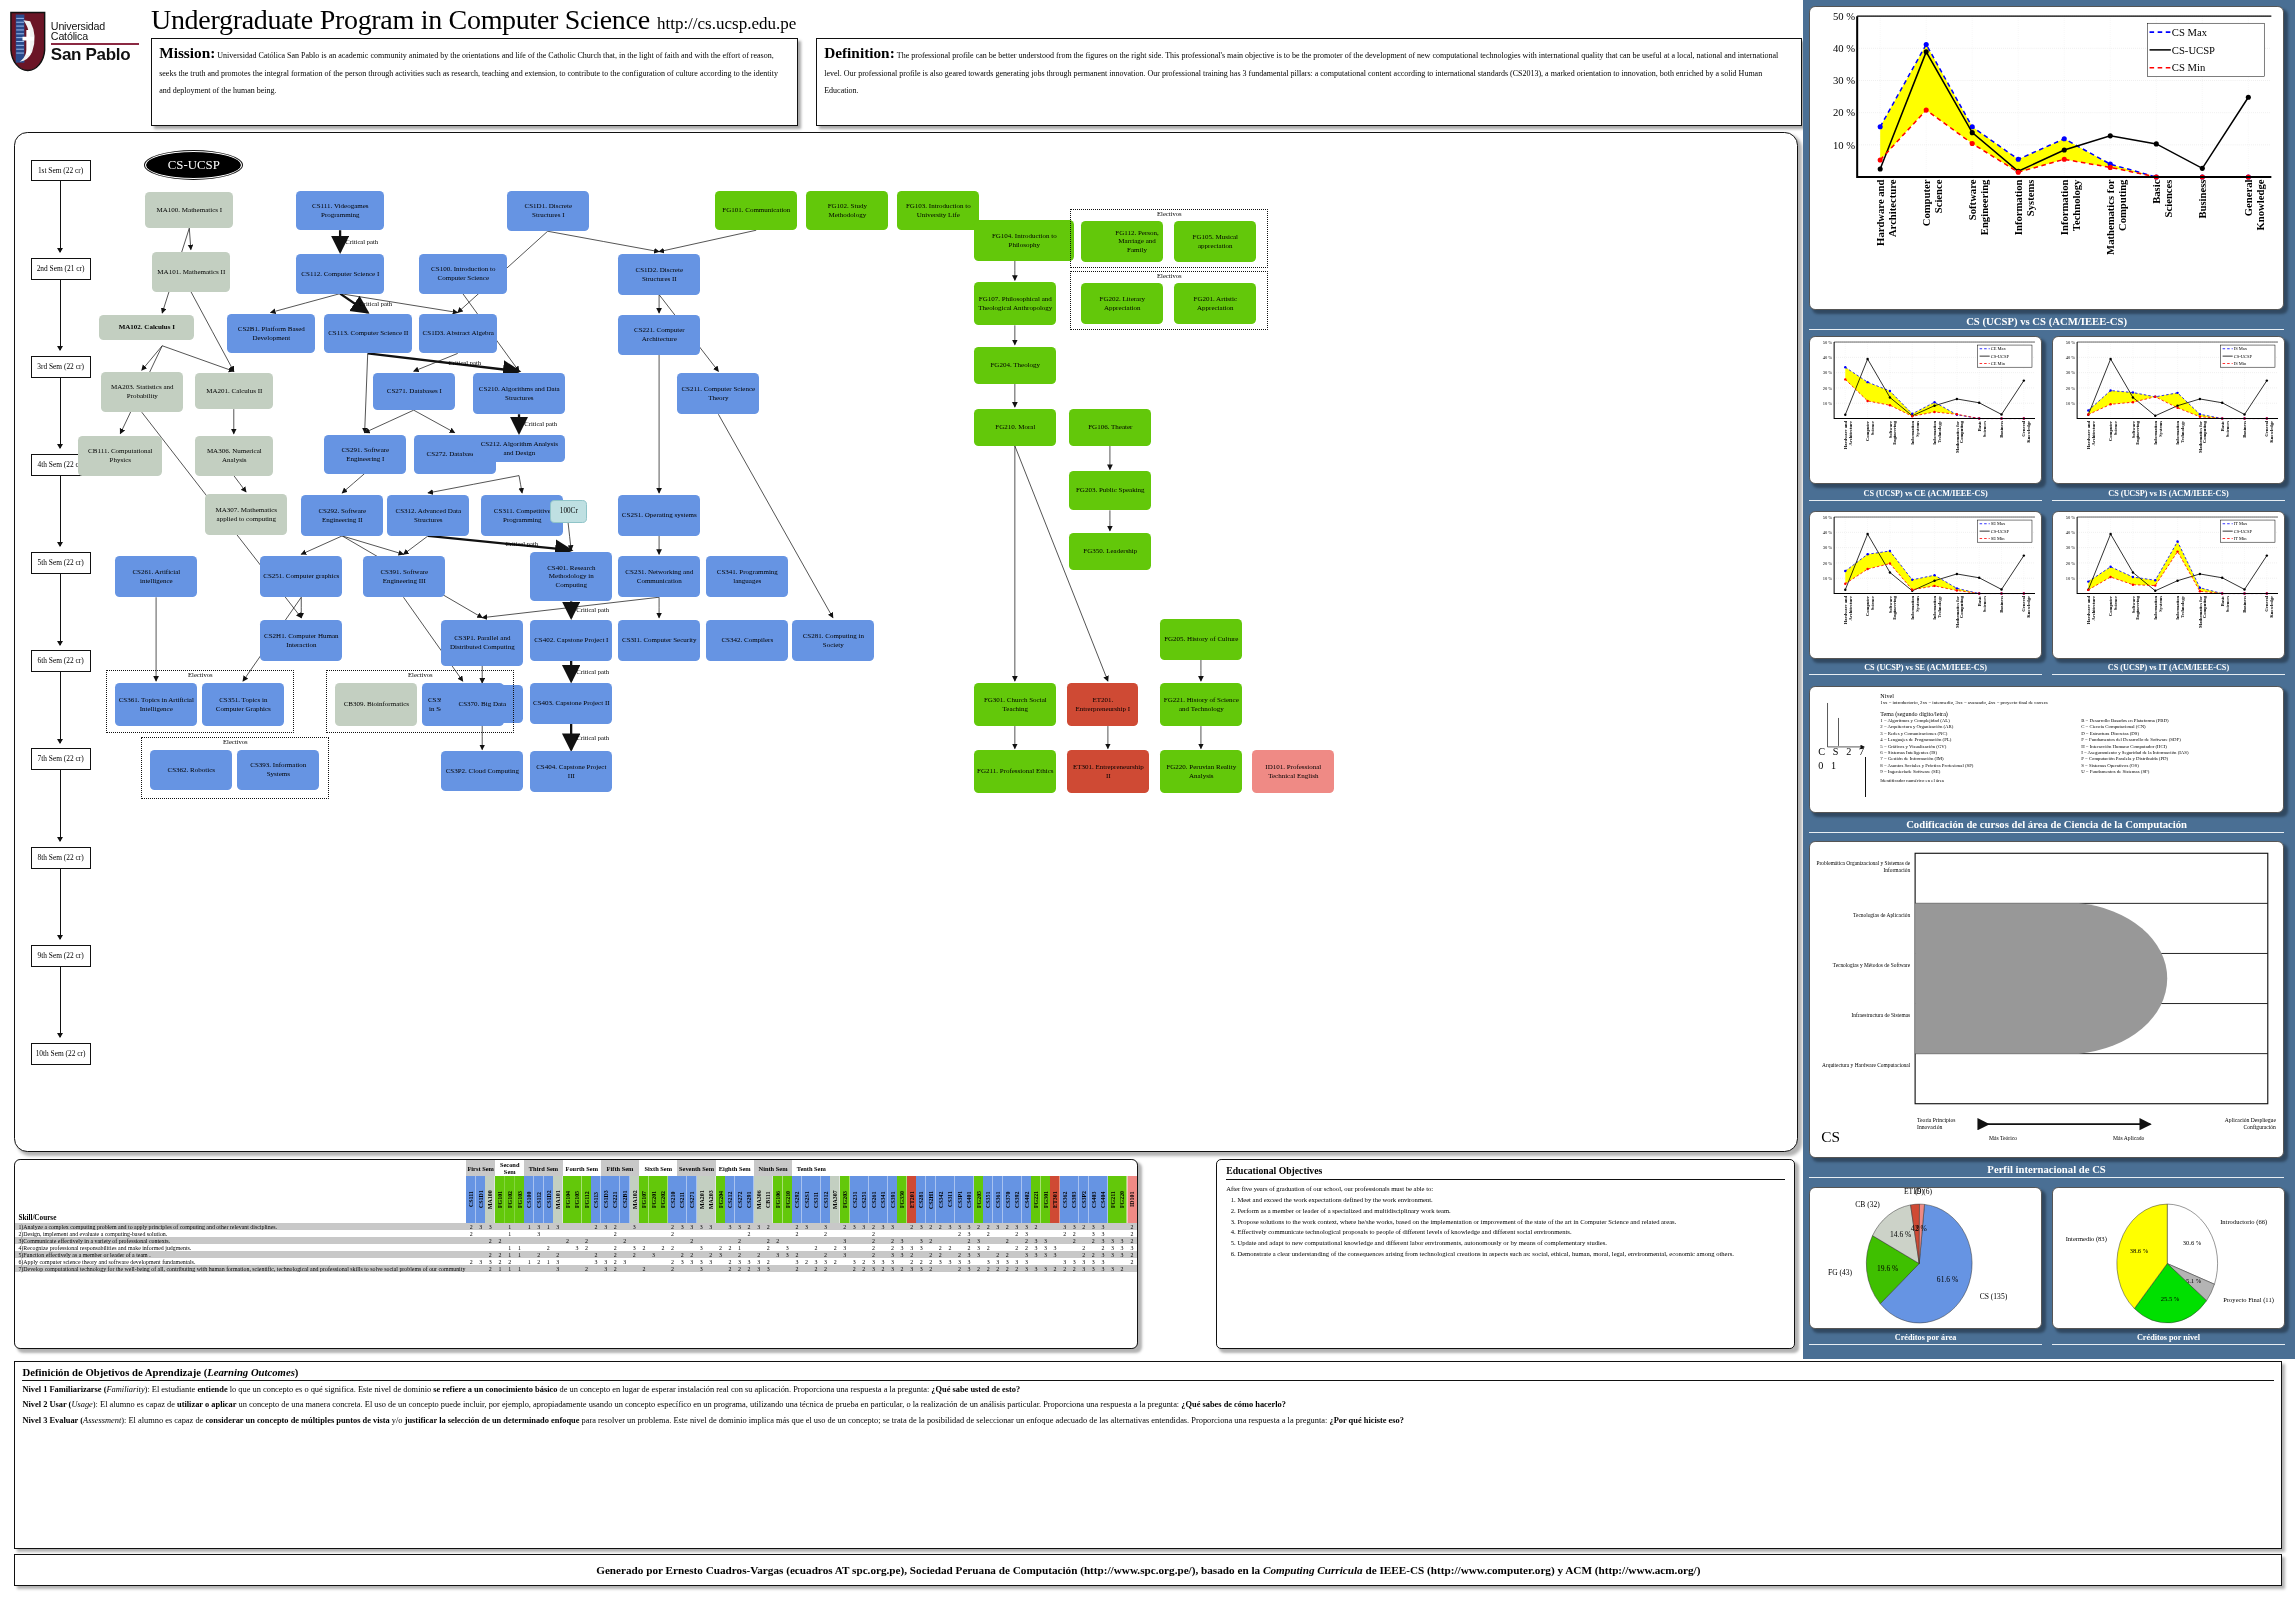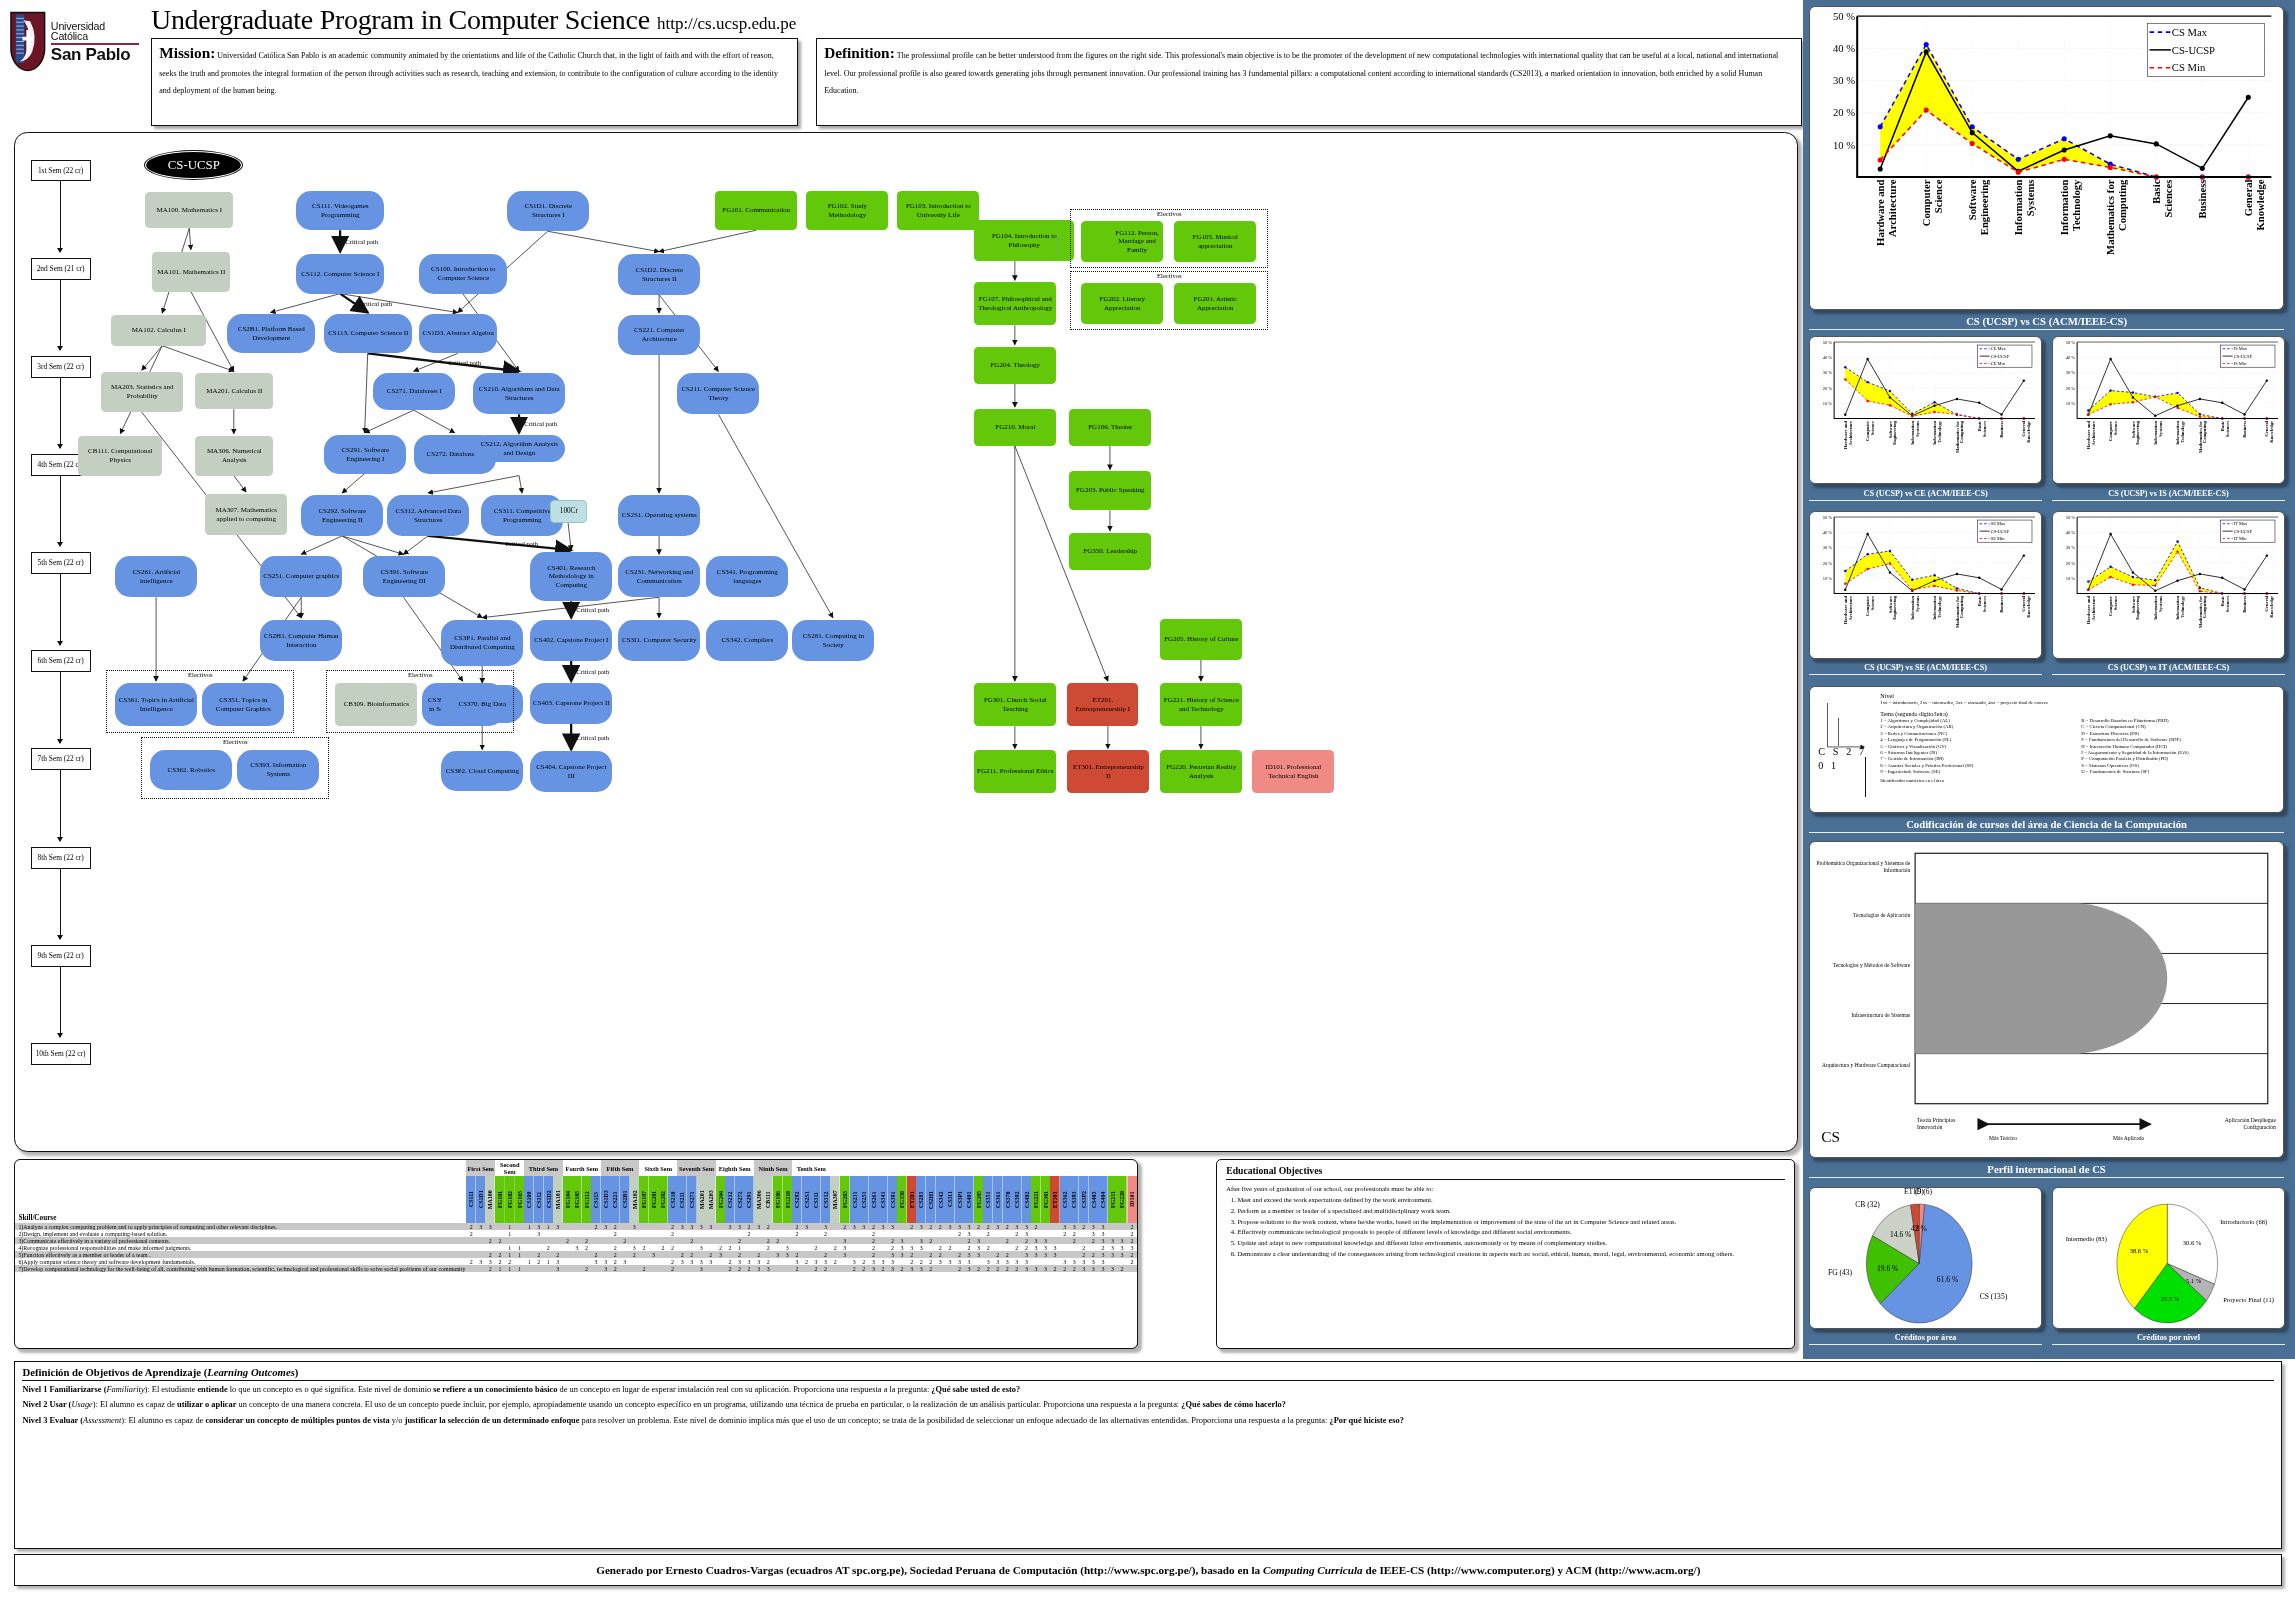--- a/index.html
+++ b/index.html
@@ -52,21 +52,21 @@
     position:absolute; left:130px; top:18.4px; width:97px; height:28px;
     background:#000; border:1.5px solid #fff; outline:1px solid #111; border-radius:50%;
     color:#fff; font-size:12.8px; display:flex; align-items:center; justify-content:center;
     font-family:"Liberation Serif",serif;
   }
 
   .node {
     position:absolute; border-radius:4.6px; display:flex; align-items:center; justify-content:center;
     text-align:center; font-size:7px; line-height:1.22; padding:1.5px 2.6px; color:#000;
   }
-  .n-cs { background:#6694e3;border-radius:15px; }
+  .n-cs { background:#6694e3; }
   .n-ma { background:#c3cfc1; }
   .n-fg { background:#63c80a; }
   .n-et { background:#cf4a34; }
   .n-id { background:#ef8a85; }
   .n-cr { background:#bfe0e2; border:1px solid #8fc4c8; font-size:7.2px; }
 
   .elective-group {
     position:absolute; border:1.3px dotted #111; border-radius:1px;
   }
   .elective-label {
@@ -310,21 +310,21 @@
         <div class="sem-box" style="top: 714px;">8th Sem (22 cr)</div>
         <div class="sem-arrow" style="top: 735px; height: 71px;"></div>
         <div class="sem-box" style="top: 812px;">9th Sem (22 cr)</div>
         <div class="sem-arrow" style="top: 833px; height: 71px;"></div>
         <div class="sem-box" style="top: 910px;">10th Sem (22 cr)</div>
       </div>
     <div id="ucsp-ellipse">CS-UCSP</div>
     <div id="node-layer">
         <div class="node n-ma" style="left: 130px; top: 59px; width: 88px; height: 36px;">MA100. Mathematics I</div>
         <div class="node n-ma" style="left: 137px; top: 119px; width: 78px; height: 40px;">MA101. Mathematics II</div>
-        <div class="node n-ma" style="left: 96px; top: 182px; width: 95px; height: 31px;">MA102. Calculus I</div>
+        <div class="node n-ma" style="left: 84px; top: 182px; width: 95px; height: 25px; font-weight: bold;">MA102. Calculus I</div>
         <div class="node n-ma" style="left: 86px; top: 239px; width: 82px; height: 40px;">MA203. Statistics and Probability</div>
         <div class="node n-ma" style="left: 180px; top: 240px; width: 78px; height: 36px;">MA201. Calculus II</div>
         <div class="node n-ma" style="left: 63px; top: 303px; width: 84px; height: 40px;">CB111. Computational Physics</div>
         <div class="node n-ma" style="left: 180px; top: 303px; width: 78px; height: 40px;">MA306. Numerical Analysis</div>
         <div class="node n-ma" style="left: 190px; top: 361px; width: 82px; height: 41px; text-align: center;">MA307. Mathematics applied to computing</div>
         <div class="node n-cs" style="left: 281px; top: 58px; width: 88px; height: 39px;">CS111. Videogames Programming</div>
         <div class="node n-cs" style="left: 281px; top: 121px; width: 88px; height: 40px;">CS112. Computer Science I</div>
         <div class="node n-cs" style="left: 212px; top: 181px; width: 88px; height: 39px;">CS2B1. Platform Based Development</div>
         <div class="node n-cs" style="left: 309px; top: 181px; width: 88px; height: 39px;">CS113. Computer Science II</div>
         <div class="node n-cs" style="left: 404px; top: 181px; width: 78px; height: 39px;">CS1D3. Abstract Algebra</div>

